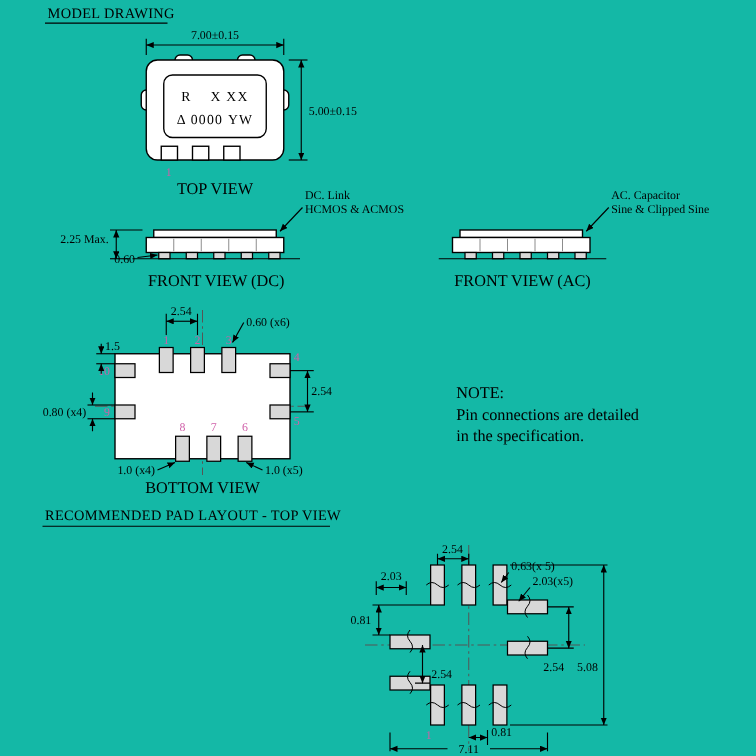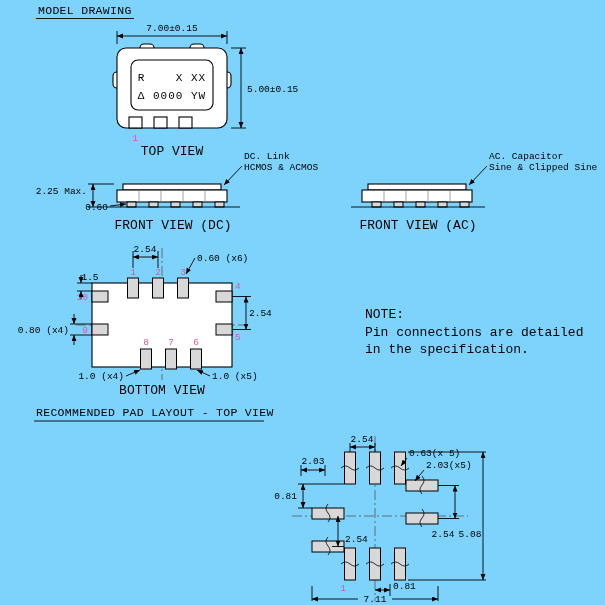--- a/index.html
+++ b/index.html
@@ -1,18 +1,18 @@
 <!DOCTYPE html>
 <html><head>
 <meta charset="utf-8">
 <style>
   *{margin:0;padding:0;box-sizing:border-box}
   html,body{background:#fff}
-  .page{position:relative;width:605px;height:605px;background:#7dd3fc;overflow:hidden;
-        font-family:Liberation Mono, monospace}
+  .page{position:relative;width:605px;height:605px;background:#14b8a6;overflow:hidden;
+        font-family:Liberation Serif, serif}
   svg{position:absolute;left:0;top:0}
   .shape{fill:#ffffff;stroke:#000;stroke-width:1.1}
   .pad{fill:#d8d8d8;stroke:#000;stroke-width:1}
   .dl{stroke:#000;stroke-width:0.9;fill:none}
   .tick{stroke:#666;stroke-width:0.6;fill:none}
   .cl{stroke:#555;stroke-width:0.8;fill:none;stroke-dasharray:10 3 2 3}
   .sq{stroke:#000;stroke-width:0.8;fill:none}
   text{fill:#000}
   .dim{font-size:9.5px}
   .lbl{font-size:13px}

